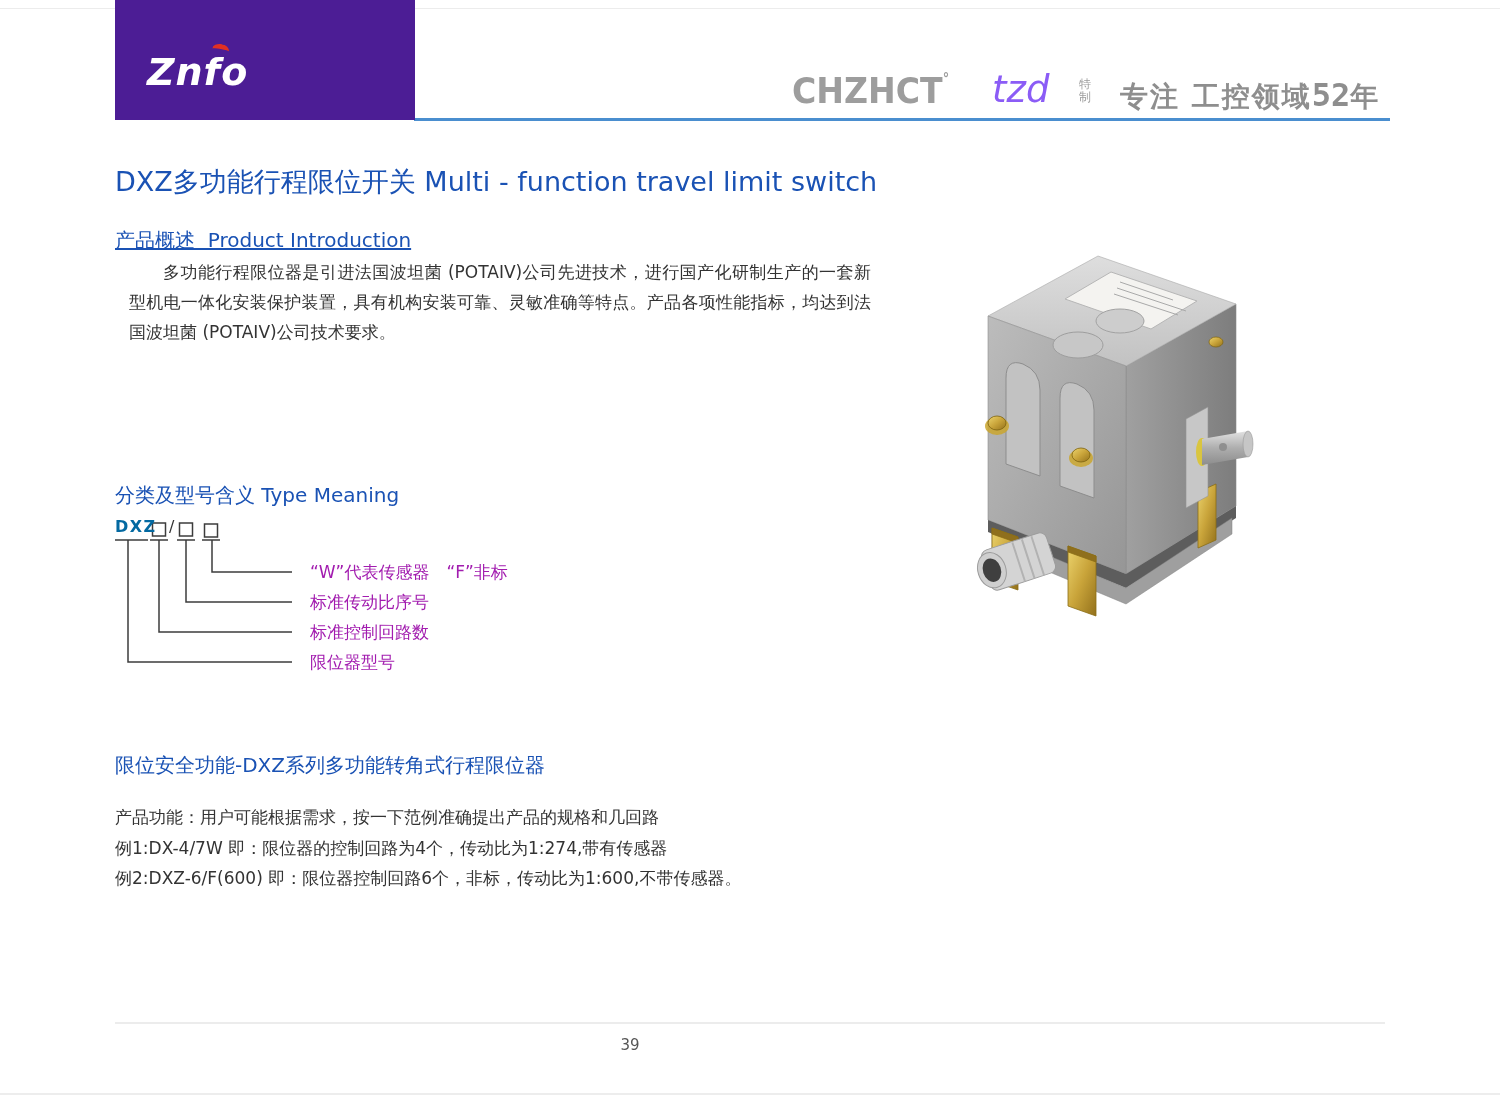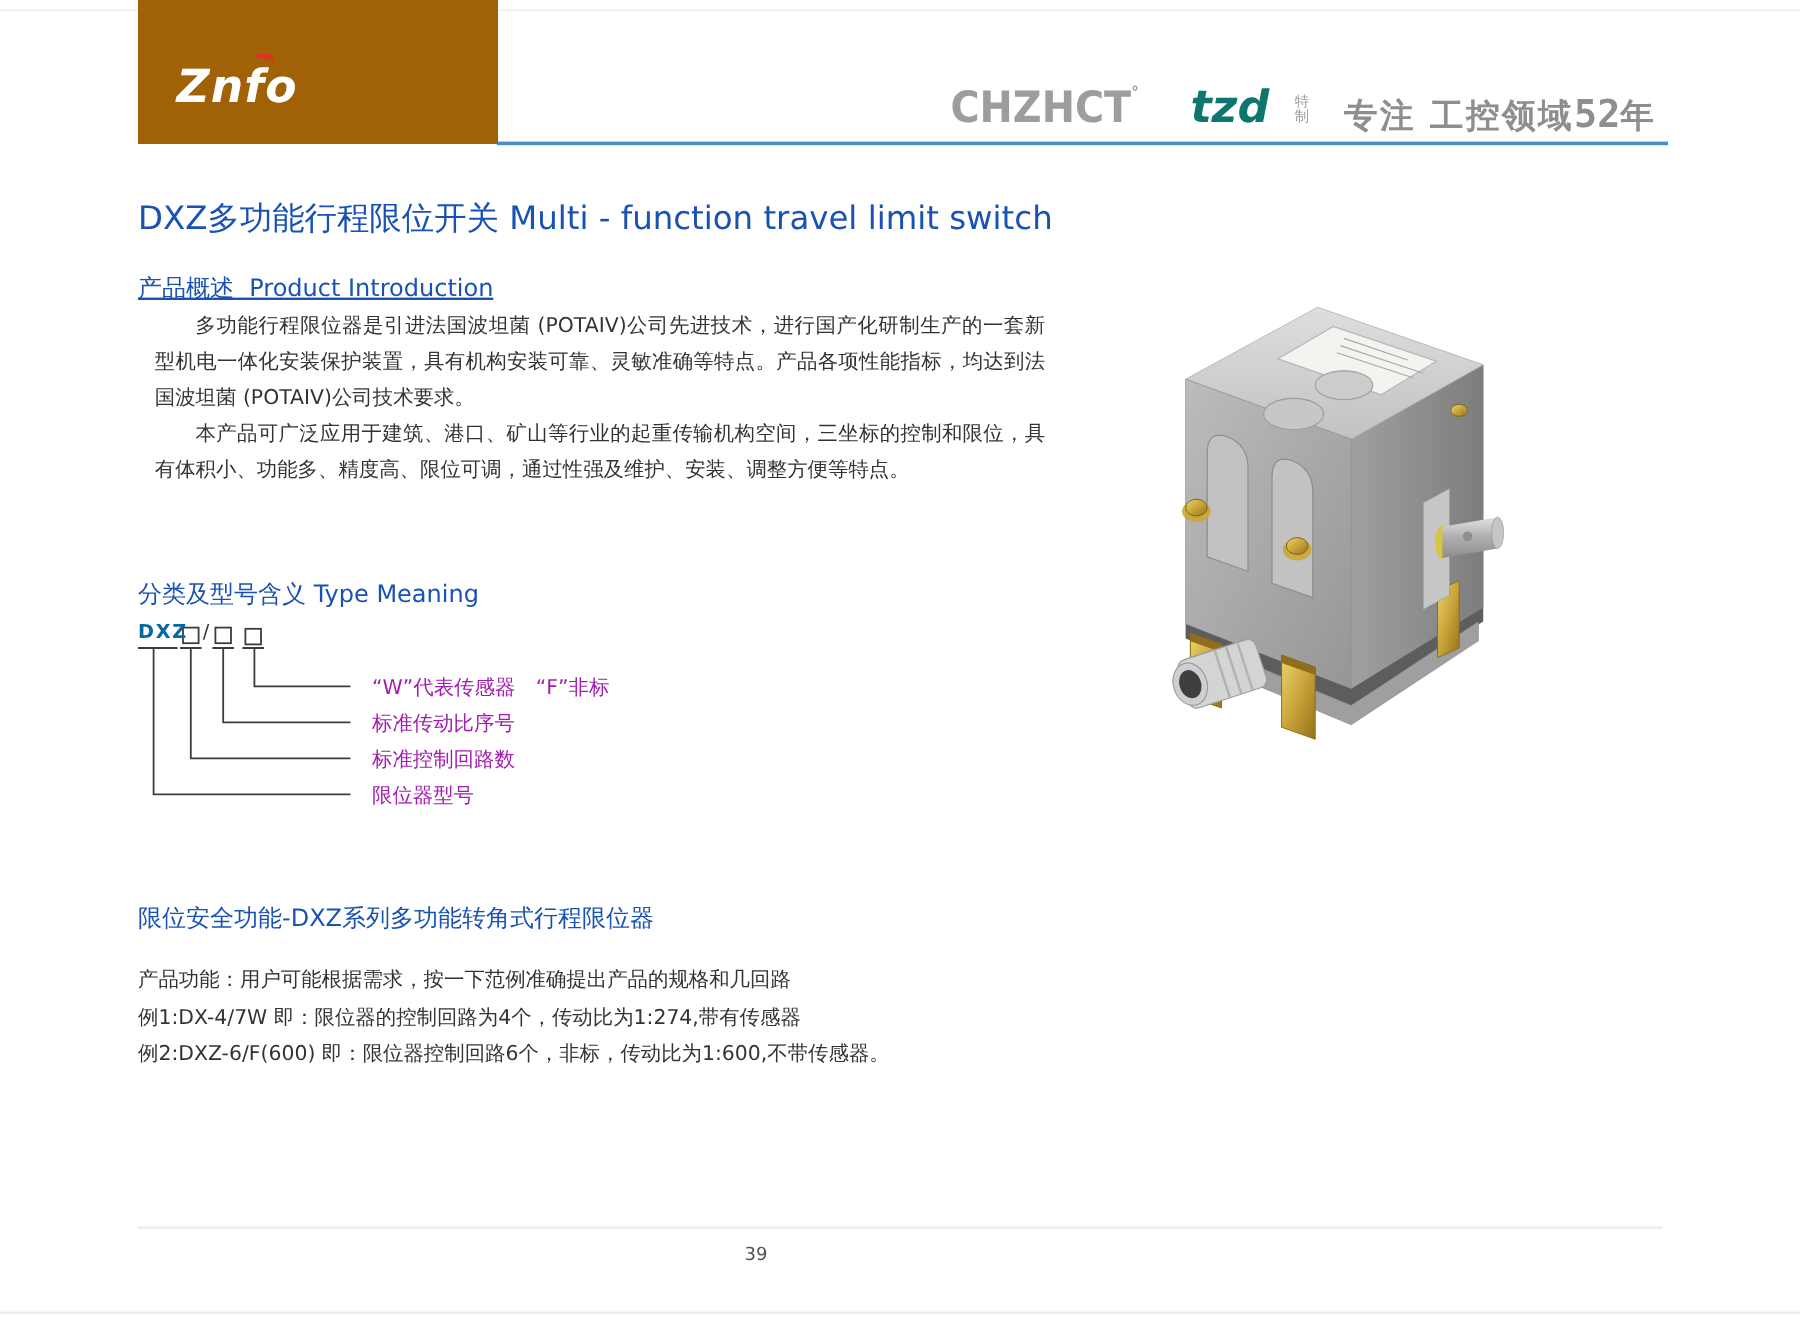--- a/index.html
+++ b/index.html
@@ -3,33 +3,33 @@
 <meta charset="utf-8">
 <style>
   * { margin:0; padding:0; box-sizing:border-box; }
   html,body { background:#ffffff; }
   body { width:1500px; height:1098px; position:relative; overflow:hidden;
          font-family:"DejaVu Sans","Liberation Sans",sans-serif; color:#333; }
   .abs { position:absolute; }
 
   
   .hairline-top { left:0; top:8px; width:1500px; height:1px; background:#ececec; z-index:0; }
-  .logo-box { left:115px; top:0; width:300px; height:120px; background:#a16207; z-index:2; }
+  .logo-box { left:115px; top:0; width:300px; height:120px; background:#4c1d95; z-index:2; }
   .logo-latin { position:absolute; left:32px; top:50px; font-size:38px; font-weight:bold;
                 font-style:italic; color:#ffffff; letter-spacing:1px; }
   .logo-accent { position:absolute; left:97px; top:44px; width:17px; height:12px;
                  border-top:5px solid #e23023; border-radius:50% 50% 0 0; transform:rotate(10deg); }
   .logo-cjk { position:absolute; left:126px; top:53px; font-size:35px; font-weight:bold;
               color:#ffffff; letter-spacing:3px; }
   .header-rule { left:414px; top:118px; width:976px; height:2.5px; background:#4a8ecf; z-index:1; }
 
   .mark-chzhct { left:792px; top:70px; font-size:36px; font-weight:800; color:#9d9d9d;
                  letter-spacing:0; transform:scaleX(.92); transform-origin:left; }
   .mark-chzhct sup { font-size:14px; vertical-align:20px; }
-  .mark-tzd { left:992px; top:68px; font-size:37px; font-weight:700; font-style:italic; color:#0f766e; }
+  .mark-tzd { left:992px; top:68px; font-size:37px; font-weight:400; font-style:italic; color:#8b5cf6; }
   .mark-tzd-tag { left:1079px; top:78px; width:15px; font-size:12px; line-height:13px;
                   color:#9d9d9d; word-break:break-all; display:block; }
   .slogan { left:1120px; top:76px; font-size:28px; color:#8e8e8e; font-weight:600;
             font-family:"DejaVu Serif","Liberation Serif",serif; letter-spacing:2px; white-space:pre; }
   .slogan .lcd { font-family:"DejaVu Sans Mono","Liberation Mono",monospace; font-weight:800;
                  font-size:32px; letter-spacing:0; }
 
   
   .page-title { left:115px; top:164px; font-size:27px; color:#1a52b4; font-weight:500; white-space:pre; }
   .sec-heading { font-size:20px; color:#1a52b4; font-weight:500; white-space:pre; }
@@ -73,21 +73,20 @@
 
 <div class="abs mark-chzhct"><span>CHZHCT</span><sup>°</sup></div>
 <div class="abs mark-tzd">tzd</div>
 <span class="abs mark-tzd-tag">特制</span>
 <div class="abs slogan"><span>专注 工控领域</span><span class="lcd">52</span><span>年</span></div>
 
 <div class="abs page-title">DXZ多功能行程限位开关 Multi - function travel limit switch</div>
 <div class="abs sec-heading h-intro">产品概述  Product Introduction</div>
 <div class="abs intro-text">
   <p>多功能行程限位器是引进法国波坦菌 (POTAIV)公司先进技术，进行国产化研制生产的一套新型机电一体化安装保护装置，具有机构安装可靠、灵敏准确等特点。产品各项性能指标，均达到法国波坦菌 (POTAIV)公司技术要求。</p>
-  <p>本产品可广泛应用于建筑、港口、矿山等行业的起重传输机构空间，三坐标的控制和限位，具有体积小、功能多、精度高、限位可调，通过性强及维护、安装、调整方便等特点。</p>
 </div>
 
 <div class="abs sec-heading h-type">分类及型号含义 Type Meaning</div>
 <div class="abs diagram">
   <svg width="470" height="165" viewBox="0 0 470 165">
     <g stroke="#3c3c3c" stroke-width="1.5" fill="none">
       <line x1="1" y1="24" x2="34" y2="24"></line>
       <line x1="36" y1="24" x2="54" y2="24"></line>
       <line x1="63" y1="24" x2="81" y2="24"></line>
       <line x1="88" y1="24" x2="106" y2="24"></line>

